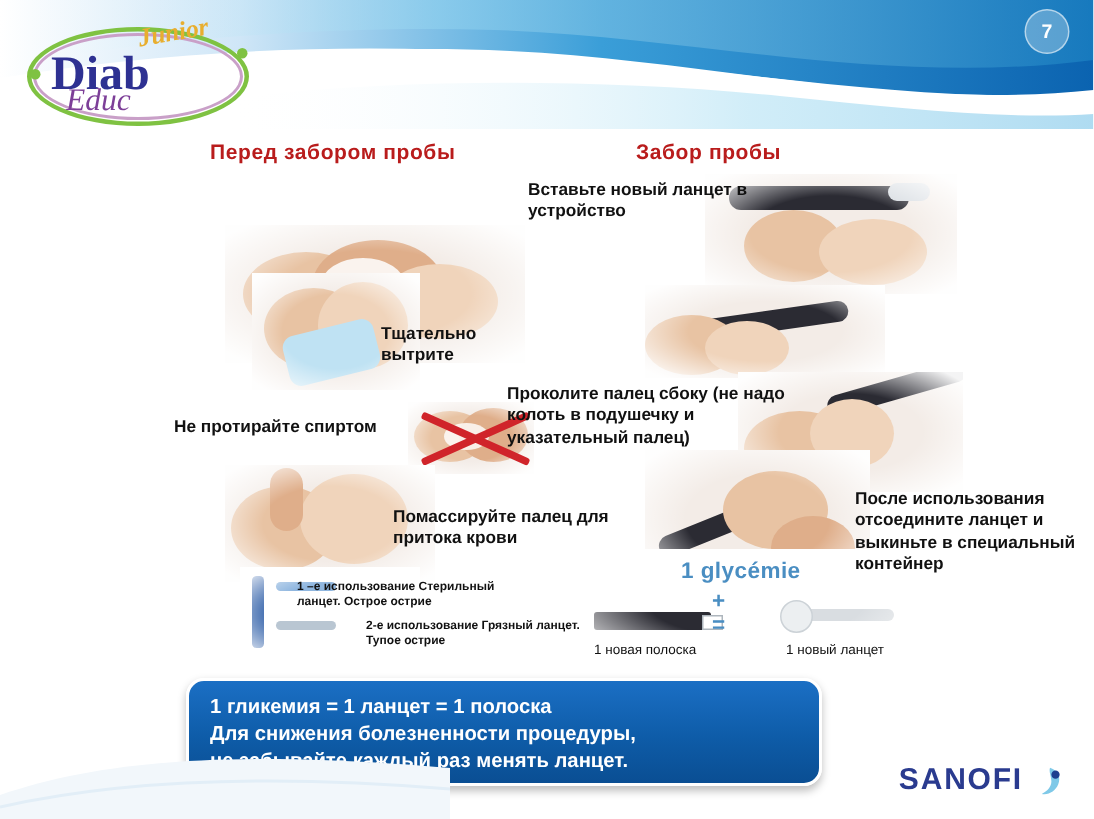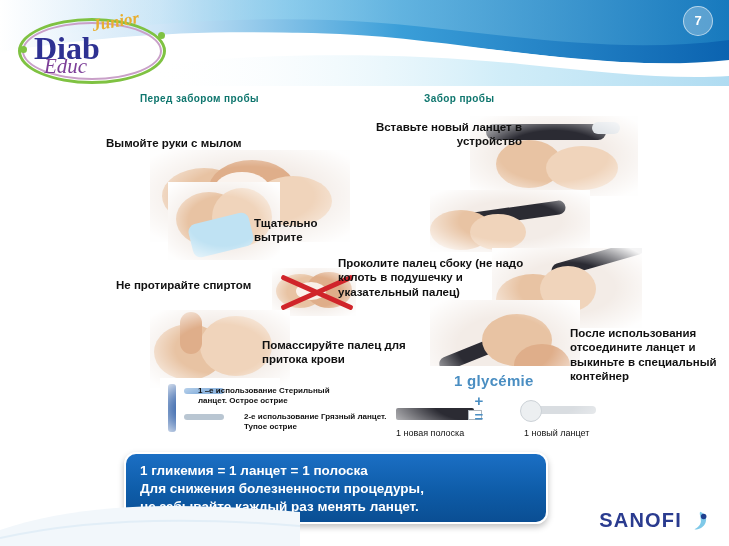--- a/index.html
+++ b/index.html
@@ -109,23 +109,23 @@
   .logo-dot {
     position: absolute;
     width: 7px; height: 7px;
     border-radius: 50%;
     background: #7fc242;
   }
 
   
   .section-title {
     position: absolute;
-    font-size: 10px;
-    font-weight: bold;
-    color: #0f766e;
+    font-size: 14px;
+    font-weight: bold;
+    color: #b91c1c;
     letter-spacing: 0.4px;
     white-space: nowrap;
   }
   #sect-before { left: 140px; top: 93px; }
   #sect-sampling { left: 424px; top: 93px; }
 
   
   .photo {
     position: absolute;
     overflow: hidden;
@@ -172,21 +172,21 @@
     position: absolute;
     font-size: 11.5px;
     font-weight: bold;
     color: #111111;
     line-height: 1.25;
   }
   #lbl-wash     { left: 106px; top: 136px; width: 180px; }
   #lbl-dry      { left: 254px; top: 216px; width: 96px; }
   #lbl-noalcohol{ left: 116px; top: 278px; width: 160px; }
   #lbl-massage  { left: 262px; top: 338px; width: 148px; }
-  #lbl-insert   { left: 352px; top: 120px; width: 170px; text-align: right; }
+  #lbl-insert   { left: 352px; top: 120px; width: 170px; }
   #lbl-depth    { left: 534px; top: 200px; width: 140px; }
   #lbl-prick    { left: 338px; top: 256px; width: 190px; }
   #lbl-remove   { left: 570px; top: 326px; width: 155px; }
 
   
   .footnote {
     position: absolute;
     font-size: 8px;
     color: #111111;
     line-height: 1.3;
@@ -411,21 +411,20 @@
     <div style="position:absolute; left:128px; top:34px; width:20px; height:20px; background:#eceff1; border-radius:50%; border:1px solid #ccd2d7;"></div>
     <div class="fade-w"></div>
   </div>
 
   <div class="glycemie-text">1 glycémie</div>
   <div class="glyc-eq" id="glyc-plus">+</div>
   <div class="glyc-eq" id="glyc-equal">=</div>
   <div class="mini-caption" id="cap-strip">1 новая полоска</div>
   <div class="mini-caption" id="cap-lancet">1 новый ланцет</div>
 
-  <div class="callout" id="lbl-wash">Вымойте  руки  с мылом</div>
   <div class="callout" id="lbl-dry">Тщательно вытрите</div>
   <div class="callout" id="lbl-noalcohol">Не протирайте  спиртом</div>
   <div class="callout" id="lbl-massage">Помассируйте палец для притока  крови</div>
   <div class="callout" id="lbl-insert">Вставьте  новый  ланцет в устройство</div>
   <div class="callout" id="lbl-prick">Проколите палец сбоку (не надо колоть в подушечку  и указательный  палец)</div>
   <div class="callout" id="lbl-remove">После использования отсоедините  ланцет и выкиньте  в специальный  контейнер</div>
 
   <div class="footnote" id="fn-1">1 –е использование Стерильный ланцет. Острое острие</div>
   <div class="footnote" id="fn-2">2-е использование Грязный ланцет. Тупое острие</div>
 

